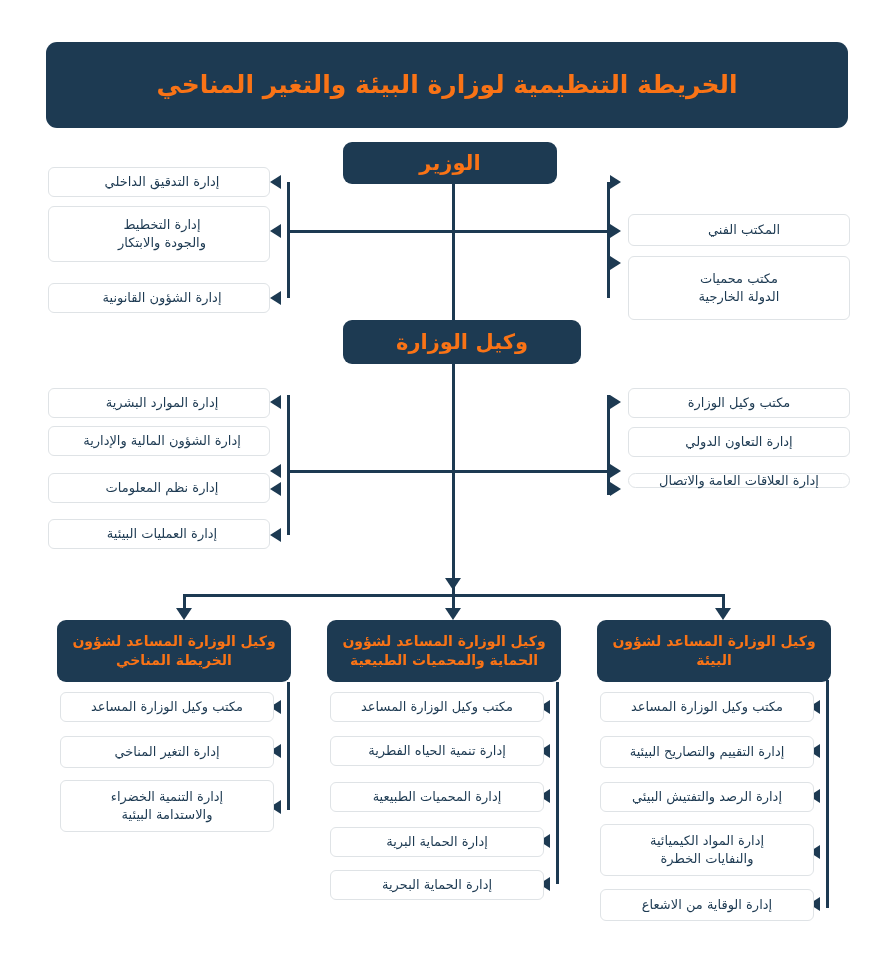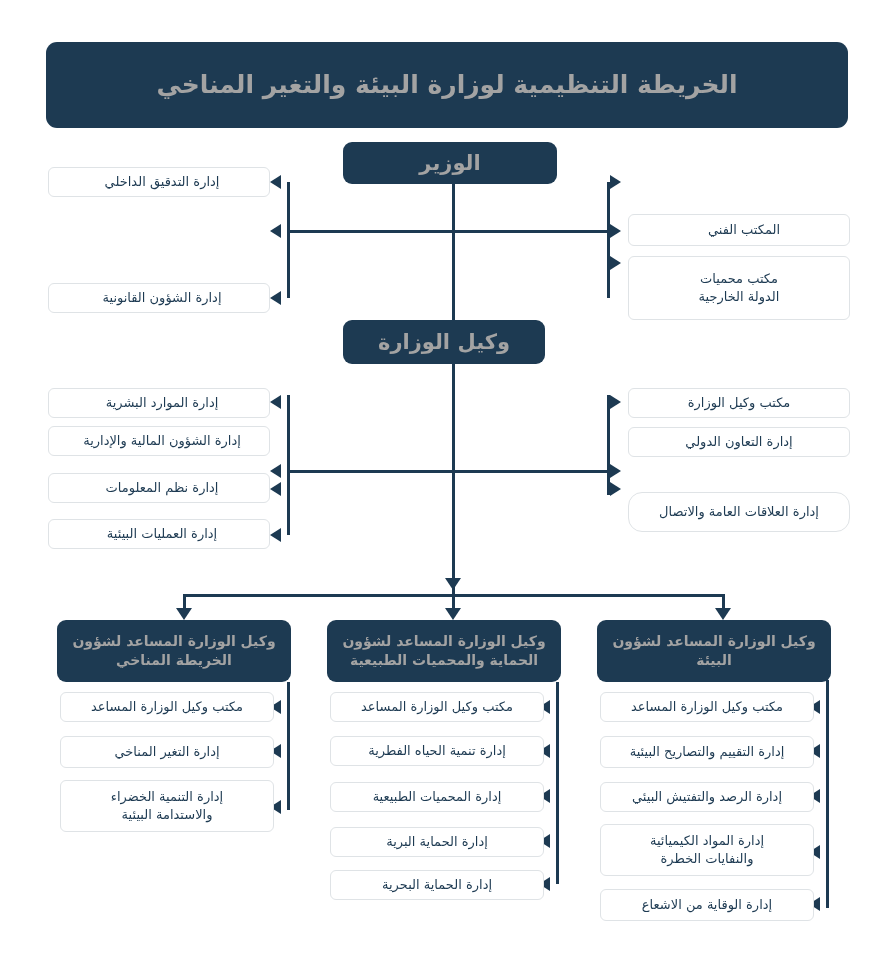--- a/index.html
+++ b/index.html
@@ -20,21 +20,21 @@
   }
   #chart{
     position:relative;
     width:893px;height:978px;
   }
 
   
   .navy-box{
     position:absolute;
     background:var(--navy);
-    color:#a3a3a3;
+    color:#f97316;
     border-radius:9px;
     display:flex;align-items:center;justify-content:center;
     text-align:center;
     font-weight:bold;
     line-height:1.35;
     padding:4px 4px;
     z-index:3;
   }
   .white-box{
     position:absolute;
@@ -72,21 +72,21 @@
 
   
   #title{
     left:46px;top:42px;width:802px;height:86px;
     font-size:25px;
     border-radius:11px;
   }
 
   
   #minister{left:343px;top:142px;width:214px;height:42px;font-size:21px;}
-  #undersec{left:343px;top:320px;width:202px;height:44px;font-size:21px;}
+  #undersec{left:343px;top:320px;width:238px;height:44px;font-size:21px;}
 
   
   .head3{
     width:234px;height:62px;font-size:14px;top:620px;
   }
   #head-env{left:597px;}
   #head-prot{left:327px;}
   #head-clim{left:57px;}
 
   
@@ -116,20 +116,22 @@
   <div class="arr arr-left" style="left:270px;top:224px;"></div>
   <div class="arr arr-left" style="left:270px;top:291px;"></div>
 
   <div class="hline" style="left:452px;top:230px;width:158px;"></div>
   <div class="vline" style="left:607px;top:182px;height:116px;"></div>
   <div class="arr arr-right" style="left:610px;top:175px;"></div>
   <div class="arr arr-right" style="left:610px;top:224px;"></div>
   <div class="arr arr-right" style="left:610px;top:256px;"></div>
 
   <div class="white-box side-left" style="top:167px;height:30px;">إدارة التدقيق الداخلي</div>
+  <div class="white-box side-left" style="top:206px;height:56px;white-space:pre-line;">إدارة التخطيط
+والجودة والابتكار</div>
   <div class="white-box side-left" style="top:283px;height:30px;">إدارة الشؤون القانونية</div>
 
   <div class="white-box side-right" style="top:214px;height:32px;padding-left:16px;">المكتب الفني</div>
   <div class="white-box side-right" style="top:256px;height:64px;white-space:pre-line;">مكتب محميات
 الدولة الخارجية</div>
 
   <div class="navy-box" id="undersec">وكيل الوزارة</div>
 
   <div class="vline" style="left:452px;top:364px;height:232px;"></div>
 
@@ -146,21 +148,21 @@
   <div class="arr arr-right" style="left:610px;top:464px;"></div>
   <div class="arr arr-right" style="left:610px;top:482px;"></div>
 
   <div class="white-box side-left" style="top:388px;height:30px;">إدارة الموارد البشرية</div>
   <div class="white-box side-left" style="top:426px;height:30px;">إدارة الشؤون المالية والإدارية</div>
   <div class="white-box side-left" style="top:473px;height:30px;">إدارة نظم المعلومات</div>
   <div class="white-box side-left" style="top:519px;height:30px;">إدارة العمليات البيئية</div>
 
   <div class="white-box side-right" style="top:388px;height:30px;">مكتب وكيل الوزارة</div>
   <div class="white-box side-right" style="top:427px;height:30px;">إدارة التعاون الدولي</div>
-  <div class="white-box side-right" style="top:492px;height:40px;border-radius:14px;">إدارة العلاقات العامة والاتصال</div>
+  <div class="white-box side-right" style="top:473px;height:15px;border-radius:14px;">إدارة العلاقات العامة والاتصال</div>
 
   <div class="arr arr-down" style="left:445px;top:578px;"></div>
   <div class="hline" style="left:183px;top:594px;width:541px;"></div>
   <div class="vline" style="left:183px;top:594px;height:16px;"></div>
   <div class="vline" style="left:452px;top:594px;height:16px;"></div>
   <div class="vline" style="left:722px;top:594px;height:16px;"></div>
   <div class="arr arr-down" style="left:176px;top:608px;"></div>
   <div class="arr arr-down" style="left:445px;top:608px;"></div>
   <div class="arr arr-down" style="left:715px;top:608px;"></div>
 

